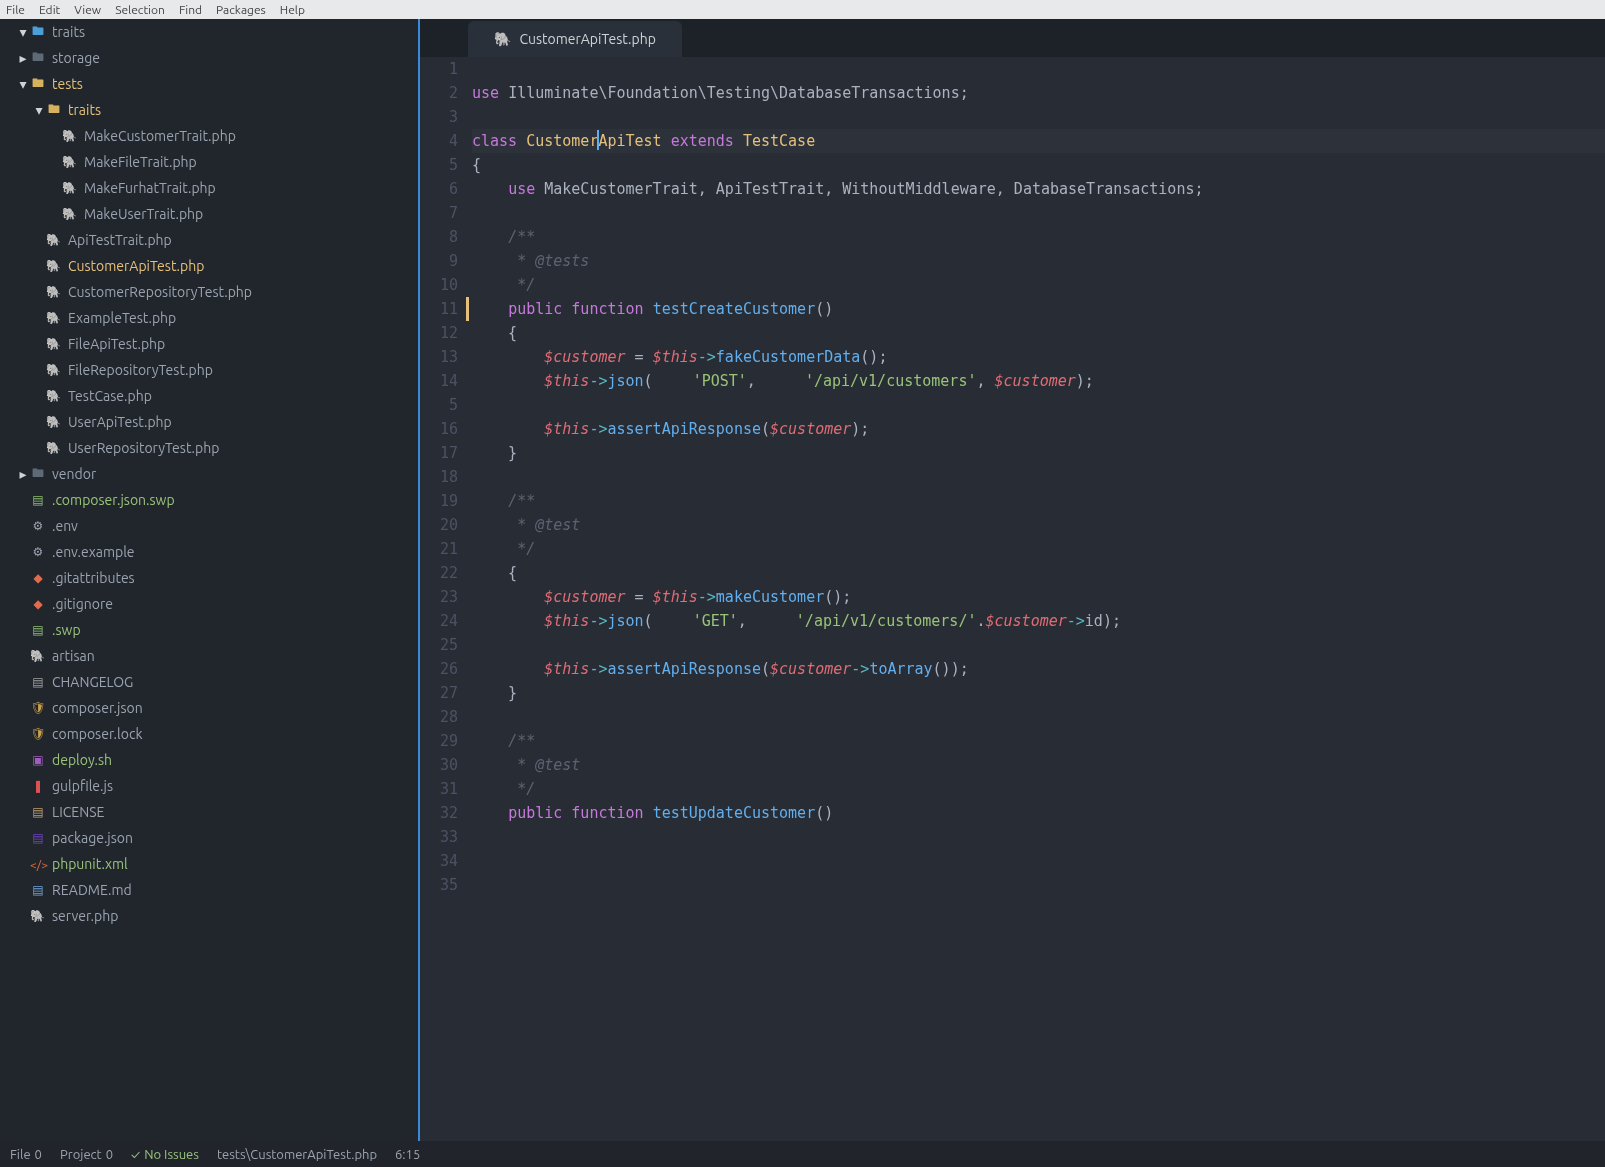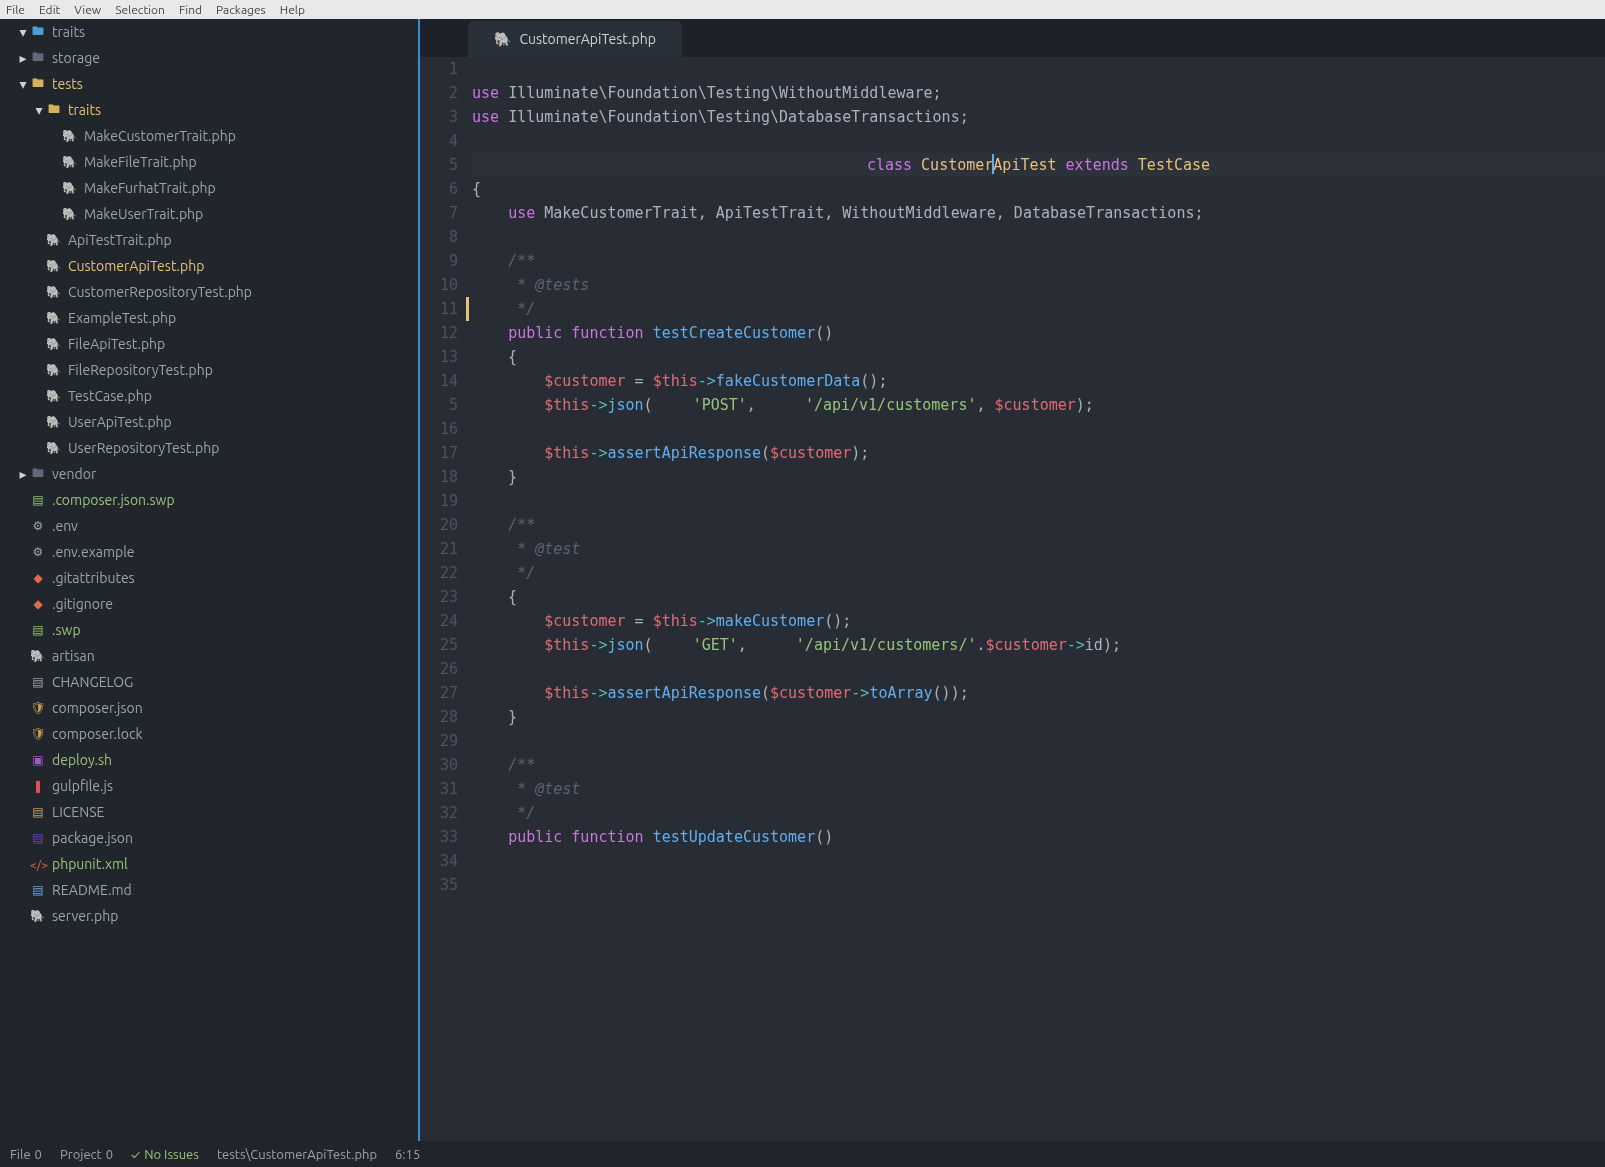--- a/index.html
+++ b/index.html
@@ -124,41 +124,41 @@
     background: #282c34;
     user-select: none;
   }
   .gutter .ln { height: 24px; }
   .code {
     flex: 1;
     position: relative;
     color: #abb2bf;
   }
   .code .line { height: 24px; white-space: pre; }
-  .code .current-line { background: #2c313a; text-align: center; }
+  .code .current-line { background: #2c313a; }
   .code .cursor {
     display: inline-block;
     width: 2px;
     height: 20px;
     background: #61afef;
     vertical-align: text-bottom;
     margin-left: -1px;
     margin-right: -1px;
   }
   .fold-marker {
     position: absolute;
     left: -6px;
     width: 3px;
     background: #e5c07b;
   }
   
   .kw  { color: #c678dd; }
   .cls { color: #e5c07b; }
   .fn  { color: #61afef; }
-  .var { color: #e06c75; }
+  .var { color: #e06c75; font-style: italic; }
   .str { color: #98c379; margin-left: 40px; }
   .com { color: #5c6370; font-style: italic; }
   .op  { color: #56b6c2; }
   .php { color: #e06c75; }
   .imp { color: #abb2bf; }
   
   .status {
     height: 26px;
     background: #21252b;
     color: #9aa3af;
@@ -448,21 +448,20 @@
           <div class="ln">29</div>
           <div class="ln">30</div>
           <div class="ln">31</div>
           <div class="ln">32</div>
           <div class="ln">33</div>
           <div class="ln">34</div>
           <div class="ln">35</div>
         </div>
       <div class="code" id="code">
           <div class="line">&nbsp;</div>
-          <div class="line"><span class="kw">use</span><span class=""> </span><span class="imp">Illuminate\Foundation\Testing\WithoutMiddleware</span><span class="">;</span></div>
           <div class="line"><span class="kw">use</span><span class=""> </span><span class="imp">Illuminate\Foundation\Testing\DatabaseTransactions</span><span class="">;</span></div>
           <div class="line">&nbsp;</div>
           <div class="line current-line"><span class="kw">class</span><span class=""> </span><span class="cls">Customer</span><span class="cursor"></span><span class="cls">ApiTest</span><span class=""> </span><span class="kw">extends</span><span class=""> </span><span class="cls">TestCase</span></div>
           <div class="line"><span class="">{</span></div>
           <div class="line"><span class="">    </span><span class="kw">use</span><span class=""> MakeCustomerTrait, ApiTestTrait, WithoutMiddleware, DatabaseTransactions;</span></div>
           <div class="line">&nbsp;</div>
           <div class="line"><span class="">    </span><span class="com">/**</span></div>
           <div class="line"><span class="">    </span><span class="com"> * @tests</span></div>
           <div class="line"><span class="">    </span><span class="com"> */</span></div>
           <div class="line"><span class="">    </span><span class="kw">public</span><span class=""> </span><span class="kw">function</span><span class=""> </span><span class="fn">testCreateCustomer</span><span class="">()</span></div>

